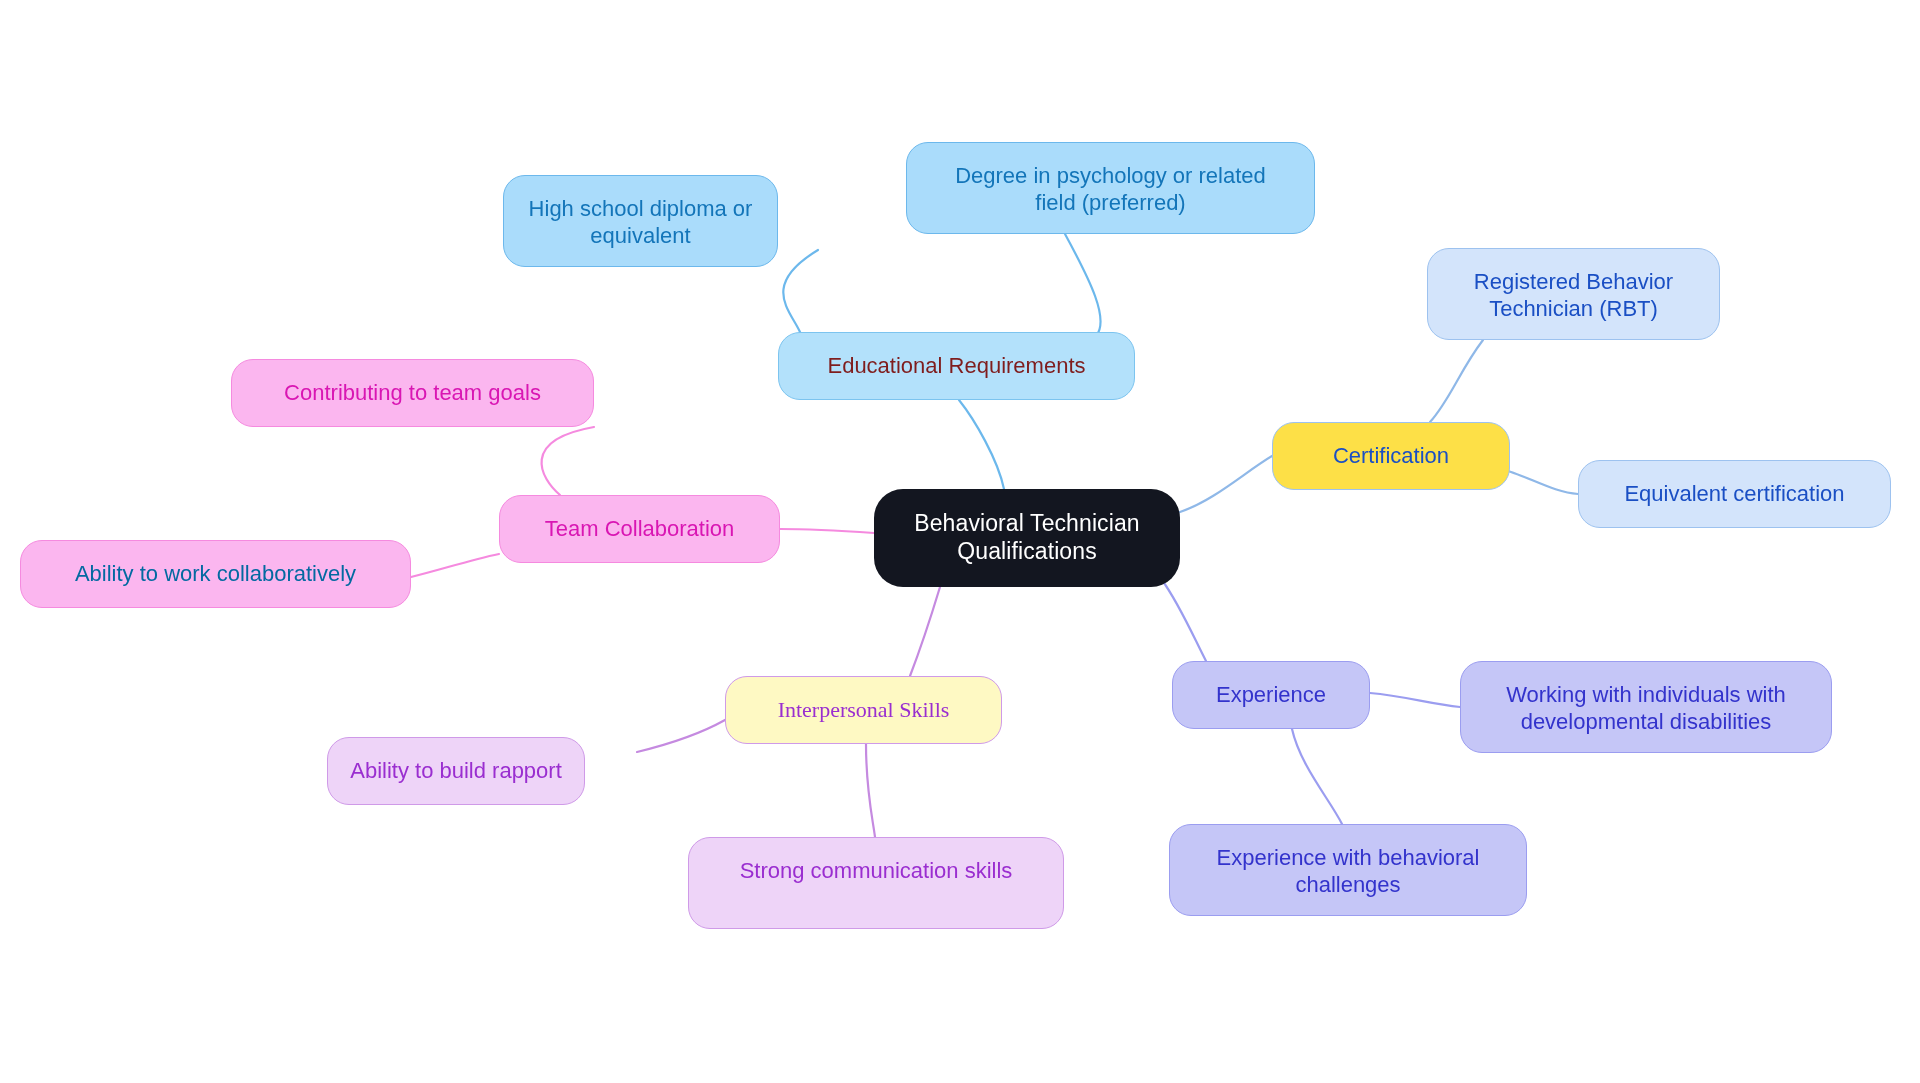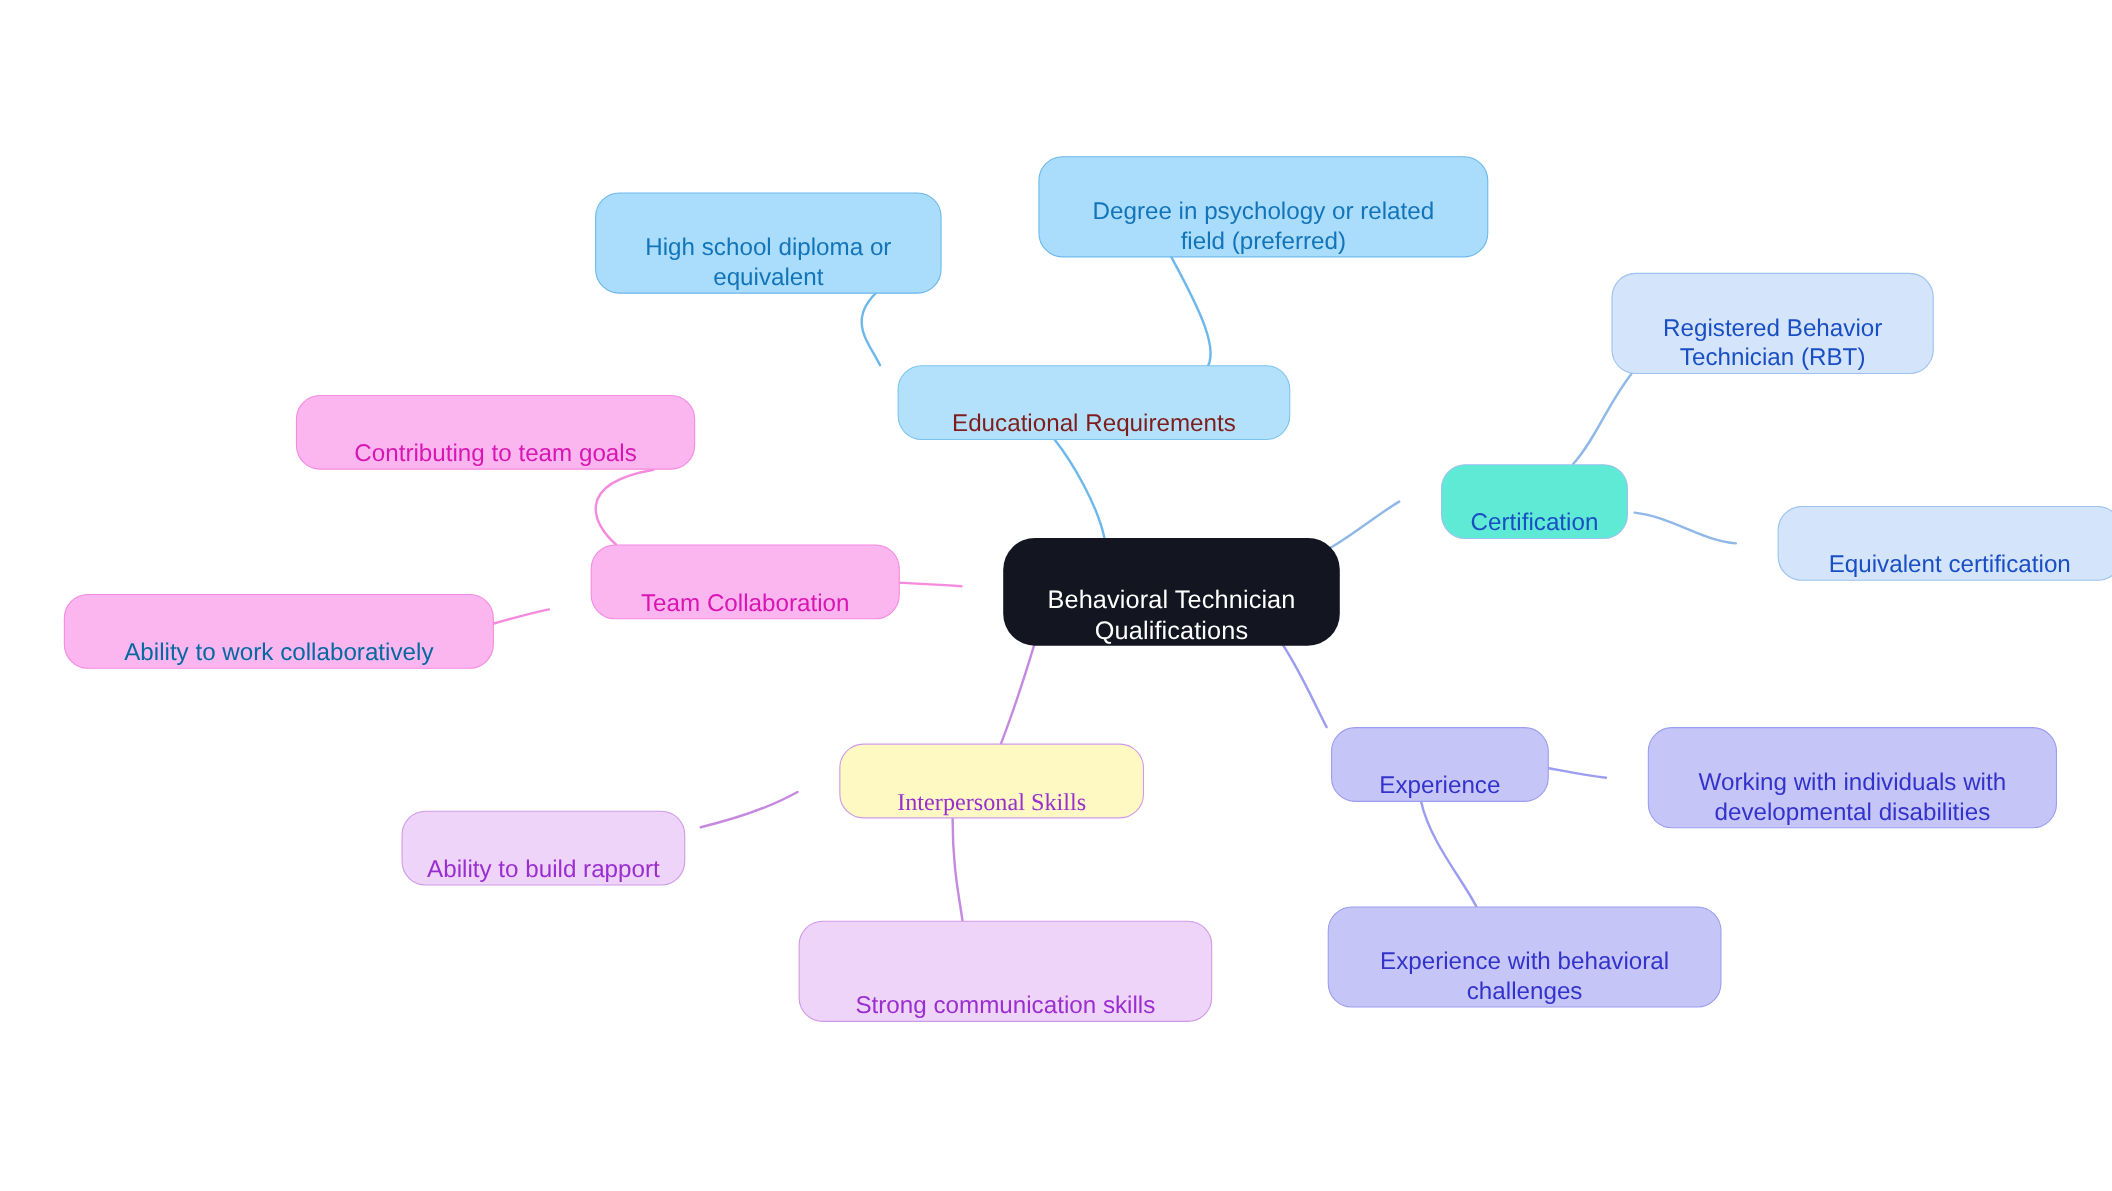--- a/index.html
+++ b/index.html
@@ -26,31 +26,30 @@
     left: 0;
     top: 0;
     width: 1920px;
     height: 1083px;
     pointer-events: none;
   }
   .node {
     position: absolute;
     box-sizing: border-box;
     display: flex;
-    align-items: flex-end;
+    align-items: flex-start;
     justify-content: center;
     text-align: center;
     border-radius: 22px;
     border-style: solid;
     border-width: 1.5px;
     line-height: 1.22;
-    padding: 0 14px;
+    padding: 20px 14px;
     white-space: pre-line;
     user-select: none;
-    margin-left: 38px;
   }
   .node.root {
     border-radius: 26px;
     font-size: 23px;
     letter-spacing: 0.1px;
     border-width: 0;
   }
   .node.branch {
     font-size: 22px;
   }
@@ -76,25 +75,25 @@
       <path d="M 725 720 C 700 734 670 744 637 752" stroke="#c58ae0" stroke-width="2.2" fill="none" stroke-linecap="round"></path>
       <path d="M 866 744 C 866 790 872 815 875 837" stroke="#c58ae0" stroke-width="2.2" fill="none" stroke-linecap="round"></path>
       <path d="M 874 533 C 830 530 790 529 780 529" stroke="#f58adf" stroke-width="2.2" fill="none" stroke-linecap="round"></path>
       <path d="M 560 495 C 540 478 520 440 594 427" stroke="#f58adf" stroke-width="2.2" fill="none" stroke-linecap="round"></path>
       <path d="M 499 554 C 470 560 440 570 411 577" stroke="#f58adf" stroke-width="2.2" fill="none" stroke-linecap="round"></path>
     </svg>
   <div id="node-layer">
       <div class="node root" style="left: 874px; top: 489px; width: 306px; height: 98px; background: rgb(19, 22, 32); color: rgb(255, 255, 255); border-color: rgb(19, 22, 32); border-radius: 29px;"><span>Behavioral Technician
 Qualifications</span></div>
       <div class="node branch" style="left: 778px; top: 332px; width: 357px; height: 68px; background: rgb(179, 225, 251); color: #7f1d1d; border-color: rgb(124, 196, 239);"><span>Educational Requirements</span></div>
-      <div class="node leaf" style="left: 503px; top: 175px; width: 315px; height: 92px; background: rgb(170, 220, 251); color: rgb(19, 117, 185); border-color: rgb(108, 184, 236);"><span>High school diploma or
+      <div class="node leaf" style="left: 503px; top: 175px; width: 275px; height: 92px; background: rgb(170, 220, 251); color: rgb(19, 117, 185); border-color: rgb(108, 184, 236);"><span>High school diploma or
 equivalent</span></div>
       <div class="node leaf" style="left: 906px; top: 142px; width: 409px; height: 92px; background: rgb(170, 220, 251); color: rgb(19, 117, 185); border-color: rgb(108, 184, 236);"><span>Degree in psychology or related
 field (preferred)</span></div>
-      <div class="node branch" style="left: 1272px; top: 422px; width: 170px; height: 68px; background: #5eead4; color: rgb(26, 79, 196); border-color: rgb(157, 194, 239);"><span>Certification</span></div>
+      <div class="node branch" style="left: 1272px; top: 422px; width: 238px; height: 68px; background: #fde047; color: rgb(26, 79, 196); border-color: rgb(157, 194, 239);"><span>Certification</span></div>
       <div class="node leaf" style="left: 1427px; top: 248px; width: 293px; height: 92px; background: rgb(211, 228, 251); color: rgb(26, 79, 196); border-color: rgb(157, 194, 239);"><span>Registered Behavior
 Technician (RBT)</span></div>
       <div class="node leaf" style="left: 1578px; top: 460px; width: 313px; height: 68px; background: rgb(211, 228, 251); color: rgb(26, 79, 196); border-color: rgb(157, 194, 239);"><span>Equivalent certification</span></div>
       <div class="node branch" style="left: 1172px; top: 661px; width: 198px; height: 68px; background: rgb(197, 198, 247); color: rgb(51, 51, 204); border-color: rgb(155, 157, 240);"><span>Experience</span></div>
       <div class="node leaf" style="left: 1460px; top: 661px; width: 372px; height: 92px; background: rgb(197, 198, 247); color: rgb(51, 51, 204); border-color: rgb(155, 157, 240);"><span>Working with individuals with
 developmental disabilities</span></div>
       <div class="node leaf" style="left: 1169px; top: 824px; width: 358px; height: 92px; background: rgb(197, 198, 247); color: rgb(51, 51, 204); border-color: rgb(155, 157, 240);"><span>Experience with behavioral
 challenges</span></div>
       <div class="node branch" style="left: 725px; top: 676px; width: 277px; height: 68px; background: #fef9c3; color: rgb(154, 46, 208); border-color: rgb(207, 154, 232); font-family: Liberation Serif, serif;"><span>Interpersonal Skills</span></div>
       <div class="node leaf" style="left: 327px; top: 737px; width: 258px; height: 68px; background: rgb(238, 212, 248); color: rgb(154, 46, 208); border-color: rgb(207, 154, 232);"><span>Ability to build rapport</span></div>

